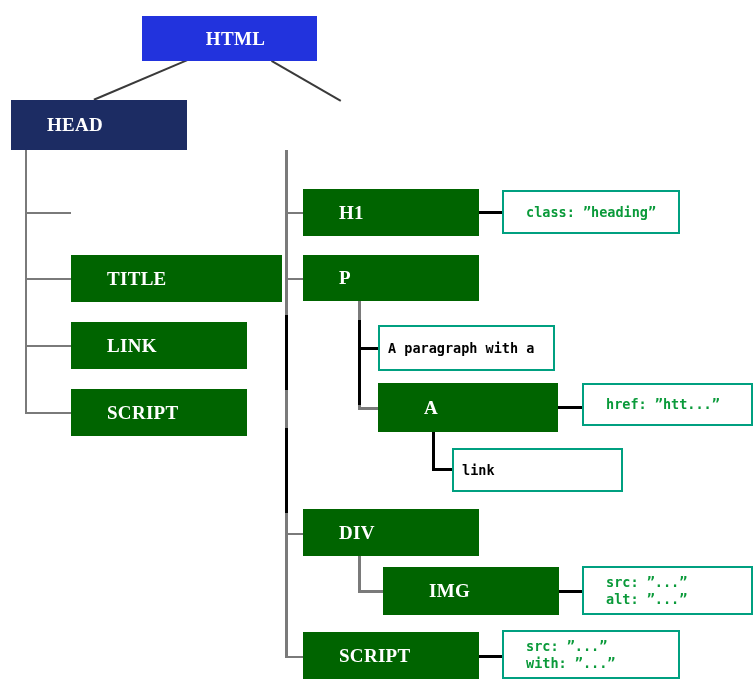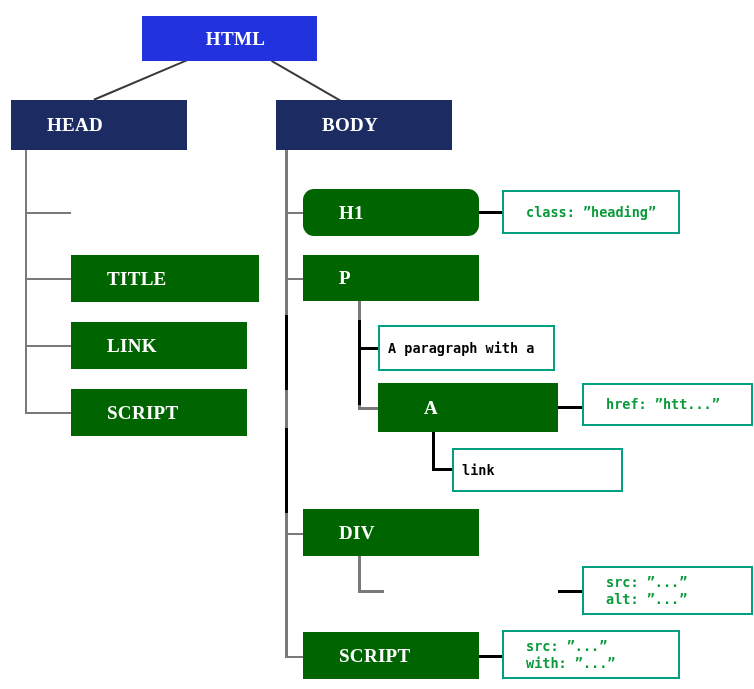--- a/index.html
+++ b/index.html
@@ -120,53 +120,53 @@
   <div class="line black" style="left:478px; top:655px; width:25px; height:3px;"></div>
 
   <div class="node root" style="left:142px; top:16px; width:175px; height:45px; background:#2233dd;">
     <span class="lbl">HTML</span>
   </div>
 
   <div class="node indent" style="left:11px; top:100px; width:176px; height:50px; background:#1c2c63;">
     <span class="lbl">HEAD</span>
   </div>
 
-  <div class="node indent2" style="left:276px; top:100px; width:176px; height:50px; background:#1c2c63;">
-    <span class="lbl">BODY</span>
-  </div>
 
 
-  <div class="node indent" style="left:71px; top:255px; width:188px; height:47px; background:#006400;">
+  <div class="node indent" style="left:71px; top:255px; width:211px; height:47px; background:#006400;">
     <span class="lbl">TITLE</span>
   </div>
 
   <div class="node indent" style="left:71px; top:322px; width:176px; height:47px; background:#006400;">
     <span class="lbl">LINK</span>
   </div>
 
   <div class="node indent" style="left:71px; top:389px; width:176px; height:47px; background:#006400;">
     <span class="lbl">SCRIPT</span>
   </div>
 
-  <div class="node indent" style="left:303px; top:189px; width:176px; height:47px; background:#006400;border-radius:11px;">
+  <div class="node indent" style="left:303px; top:189px; width:176px; height:47px; background:#006400;">
     <span class="lbl">H1</span>
   </div>
 
   <div class="node indent" style="left:303px; top:255px; width:176px; height:46px; background:#006400;">
     <span class="lbl">P</span>
   </div>
 
   <div class="node indent2" style="left:378px; top:383px; width:180px; height:49px; background:#006400;">
     <span class="lbl">A</span>
   </div>
 
   <div class="node indent" style="left:303px; top:509px; width:176px; height:47px; background:#006400;">
     <span class="lbl">DIV</span>
   </div>
 
+  <div class="node indent2" style="left:383px; top:567px; width:176px; height:48px; background:#006400;">
+    <span class="lbl">IMG</span>
+  </div>
 
   <div class="node indent" style="left:303px; top:632px; width:176px; height:47px; background:#006400;">
     <span class="lbl">SCRIPT</span>
   </div>
 
   <div class="textbox textnode" style="left:378px; top:325px; width:177px; height:46px;">
     <span class="tb">A paragraph with a</span>
   </div>
 
   <div class="textbox attr" style="left:502px; top:190px; width:178px; height:44px;">

